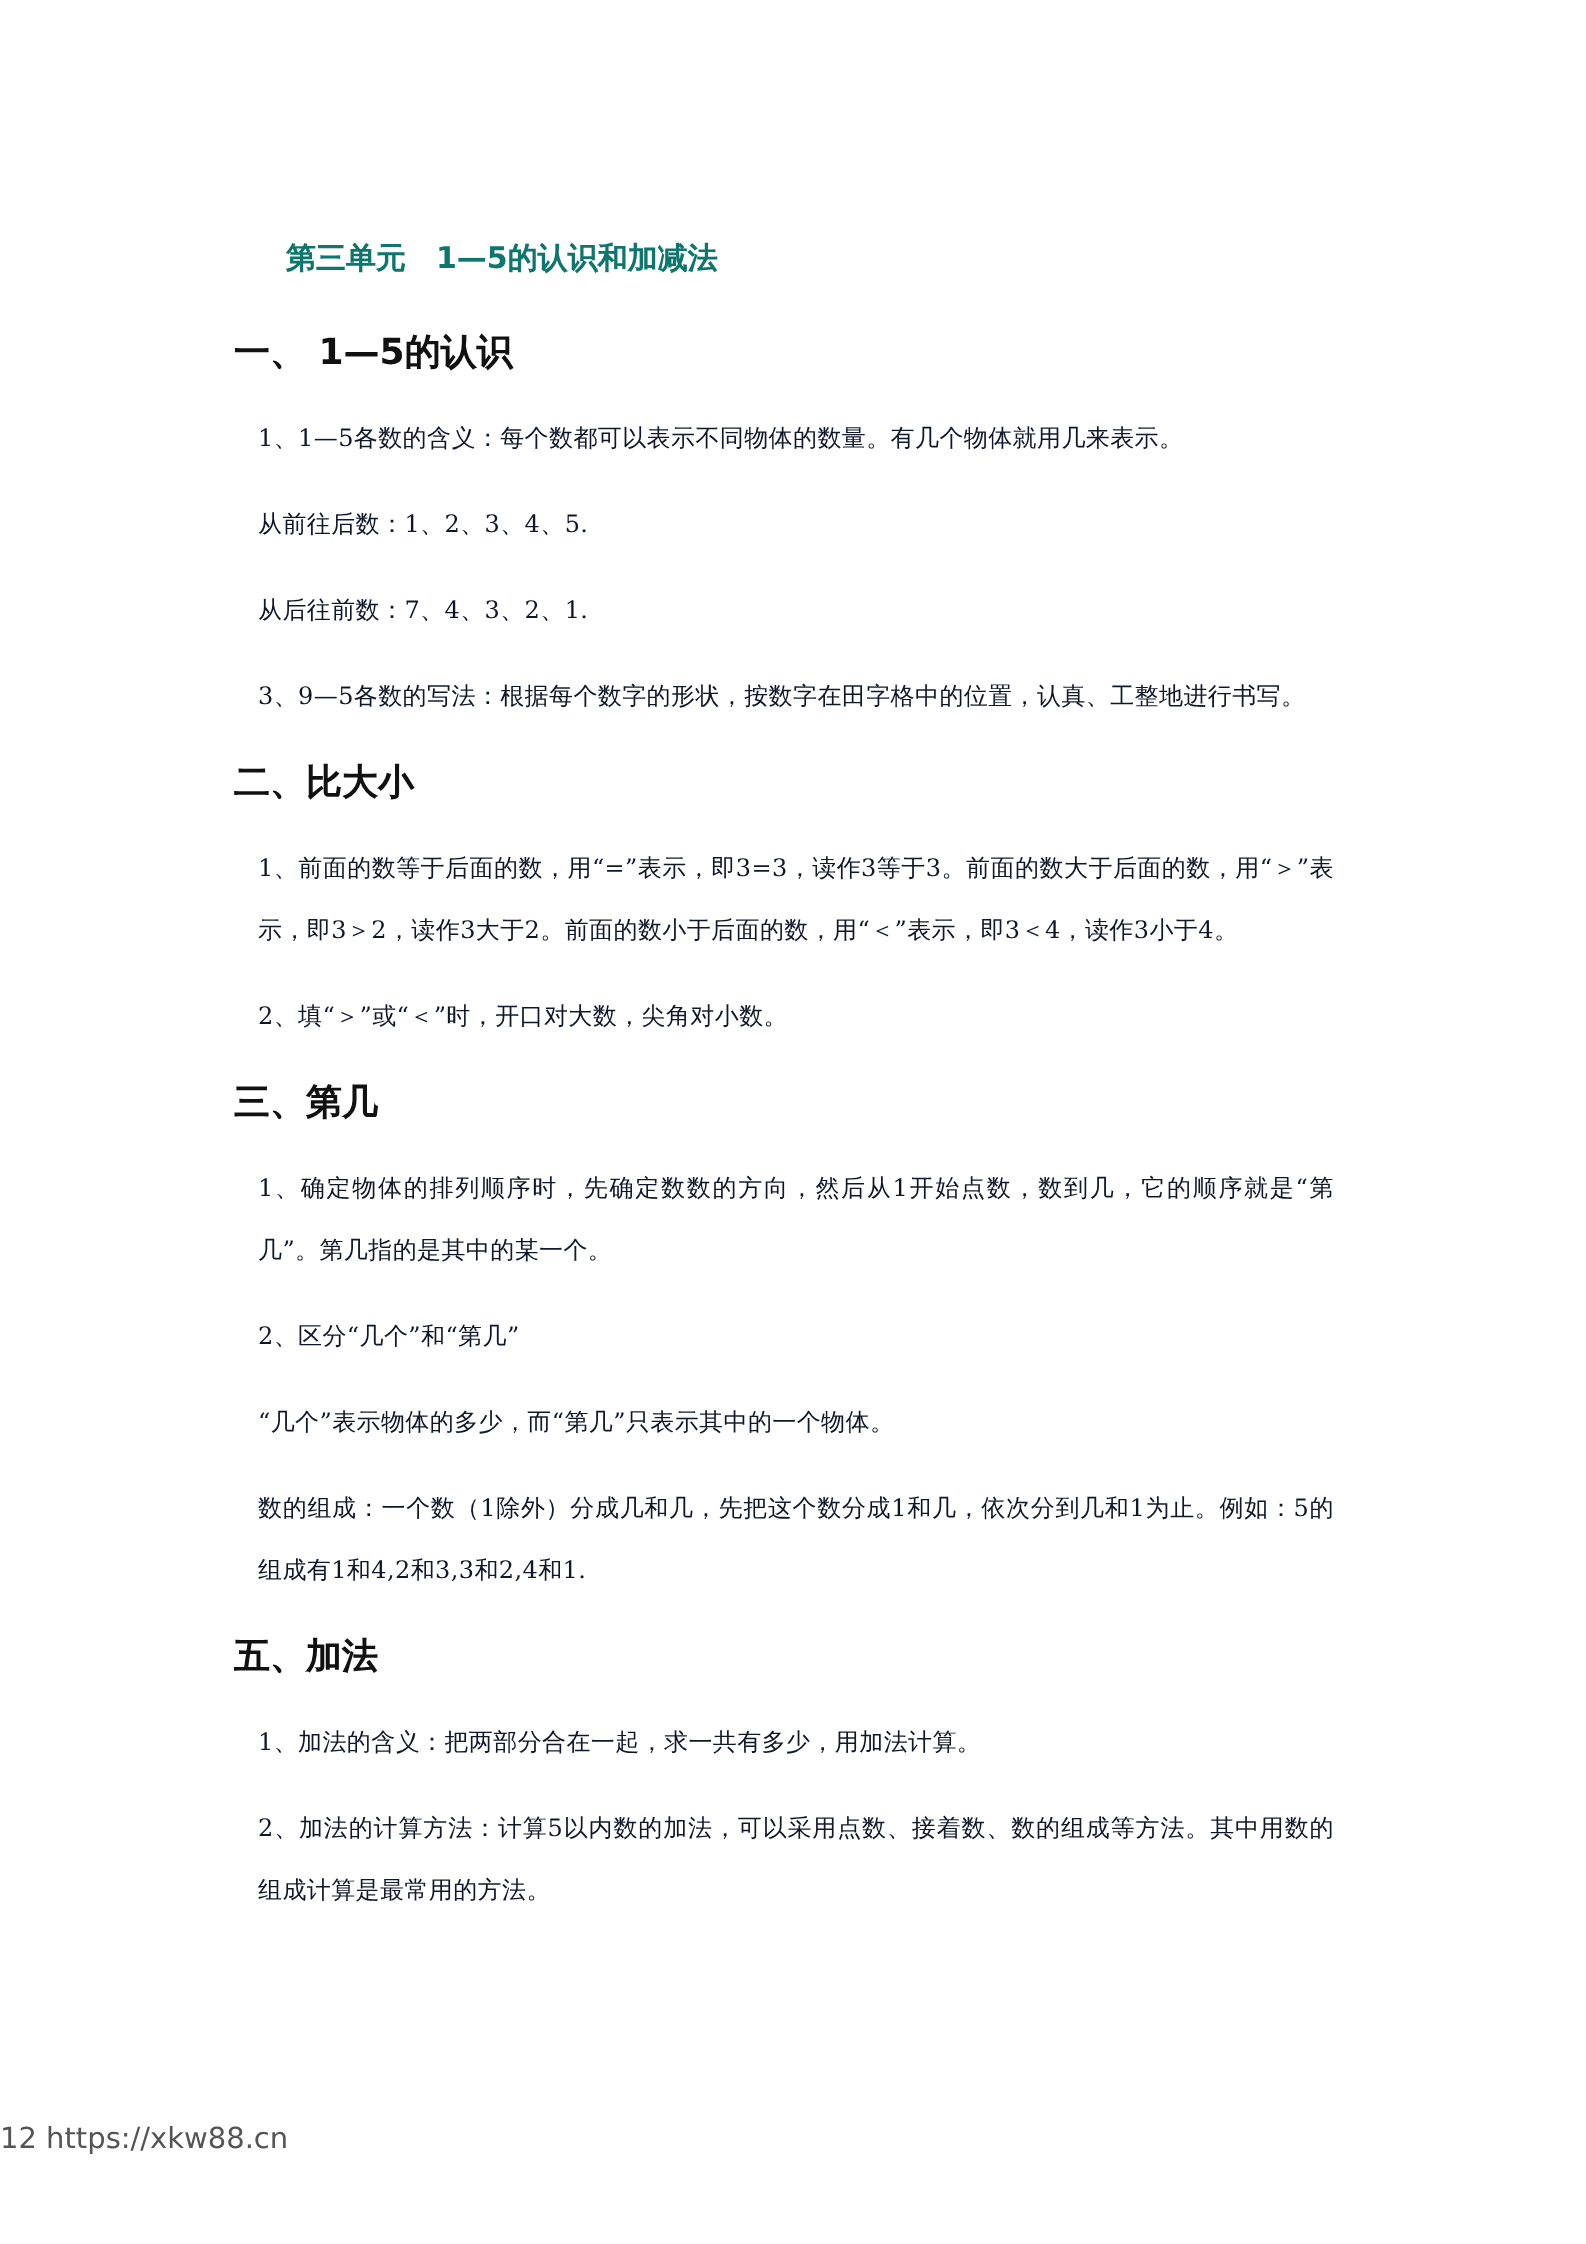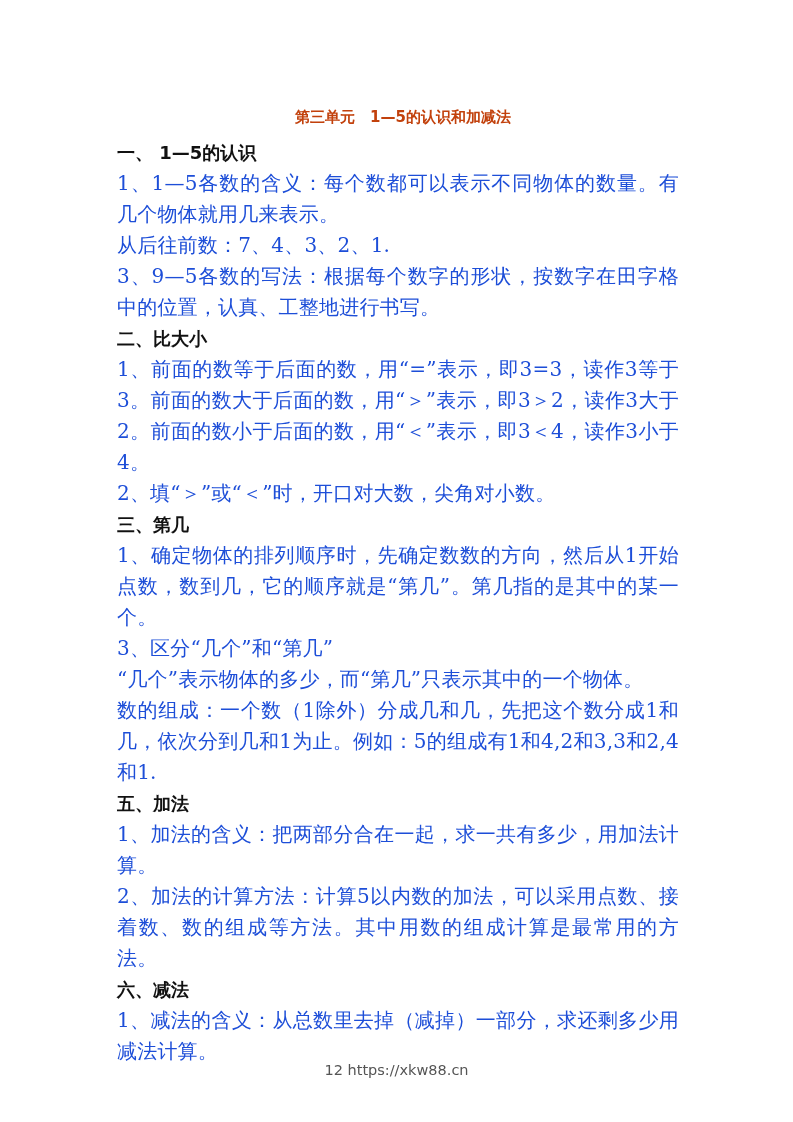--- a/index.html
+++ b/index.html
@@ -15,93 +15,90 @@
       font-family: "DejaVu Serif", "Liberation Serif", serif;
       color: #2b2b2b;
     }
     .page {
       position: absolute;
       left: 117px;
       top: 98px;
       width: 562px;
     }
     .title {
-      text-align: center;
+      text-align: left;
       font-family: "DejaVu Sans", "Liberation Sans", sans-serif;
       font-weight: bold;
       font-size: 15px;
-      color: #c2410c;
+      color: #0f766e;
       height: 31px;
       line-height: 31px;
-      margin: 4px;
+      margin: 16px;
       padding-left: 10px;
     }
     .heading {
       font-family: "DejaVu Sans", "Liberation Sans", sans-serif;
       font-weight: bold;
       font-size: 18px;
       color: #111;
       line-height: 31px;
       height: 31px;
       margin: 0;
     }
     .para {
-      font-size: 20px;
+      font-size: 12px;
       line-height: 31px;
-      margin: 0;
-      color: #1d4ed8;
+      margin: 12px;
+      color: #0f172a;
       letter-spacing: 0.2px;
       text-align: justify;
     }
     .footer {
       position: absolute;
       top: 1062px;
       left: 0;
       width: 793px;
-      text-align: center;
+      text-align: left;
       font-family: "DejaVu Sans", "Liberation Sans", sans-serif;
       font-size: 14.5px;
       color: #555;
     }
   </style>
 </head>
 <body>
 
 <div class="page">
   <h1 class="title">第三单元　1—5的认识和加减法</h1>
 
   <section>
     <h2 class="heading">一、 1—5的认识</h2>
     <p class="para">1、1—5各数的含义：每个数都可以表示不同物体的数量。有几个物体就用几来表示。</p>
+    <p class="para">从前往后数：1、2、3、4、5.</p>
     <p class="para">从后往前数：7、4、3、2、1.</p>
     <p class="para">3、9—5各数的写法：根据每个数字的形状，按数字在田字格中的位置，认真、工整地进行书写。</p>
   </section>
 
   <section>
     <h2 class="heading">二、比大小</h2>
     <p class="para">1、前面的数等于后面的数，用“=”表示，即3=3，读作3等于3。前面的数大于后面的数，用“＞”表示，即3＞2，读作3大于2。前面的数小于后面的数，用“＜”表示，即3＜4，读作3小于4。</p>
     <p class="para">2、填“＞”或“＜”时，开口对大数，尖角对小数。</p>
   </section>
 
   <section>
     <h2 class="heading">三、第几</h2>
     <p class="para">1、确定物体的排列顺序时，先确定数数的方向，然后从1开始点数，数到几，它的顺序就是“第几”。第几指的是其中的某一个。</p>
-    <p class="para">3、区分“几个”和“第几”</p>
+    <p class="para">2、区分“几个”和“第几”</p>
     <p class="para">“几个”表示物体的多少，而“第几”只表示其中的一个物体。</p>
   </section>
 
   <section>
     <p class="para">数的组成：一个数（1除外）分成几和几，先把这个数分成1和几，依次分到几和1为止。例如：5的组成有1和4,2和3,3和2,4和1.</p>
   </section>
 
   <section>
     <h2 class="heading">五、加法</h2>
     <p class="para">1、加法的含义：把两部分合在一起，求一共有多少，用加法计算。</p>
     <p class="para">2、加法的计算方法：计算5以内数的加法，可以采用点数、接着数、数的组成等方法。其中用数的组成计算是最常用的方法。</p>
   </section>
 
-  <section>
-    <h2 class="heading">六、减法</h2>
-    <p class="para">1、减法的含义：从总数里去掉（减掉）一部分，求还剩多少用减法计算。</p>
-  </section>
 </div>
 
 <div class="footer">12 https://xkw88.cn</div>
 
 </body></html>

